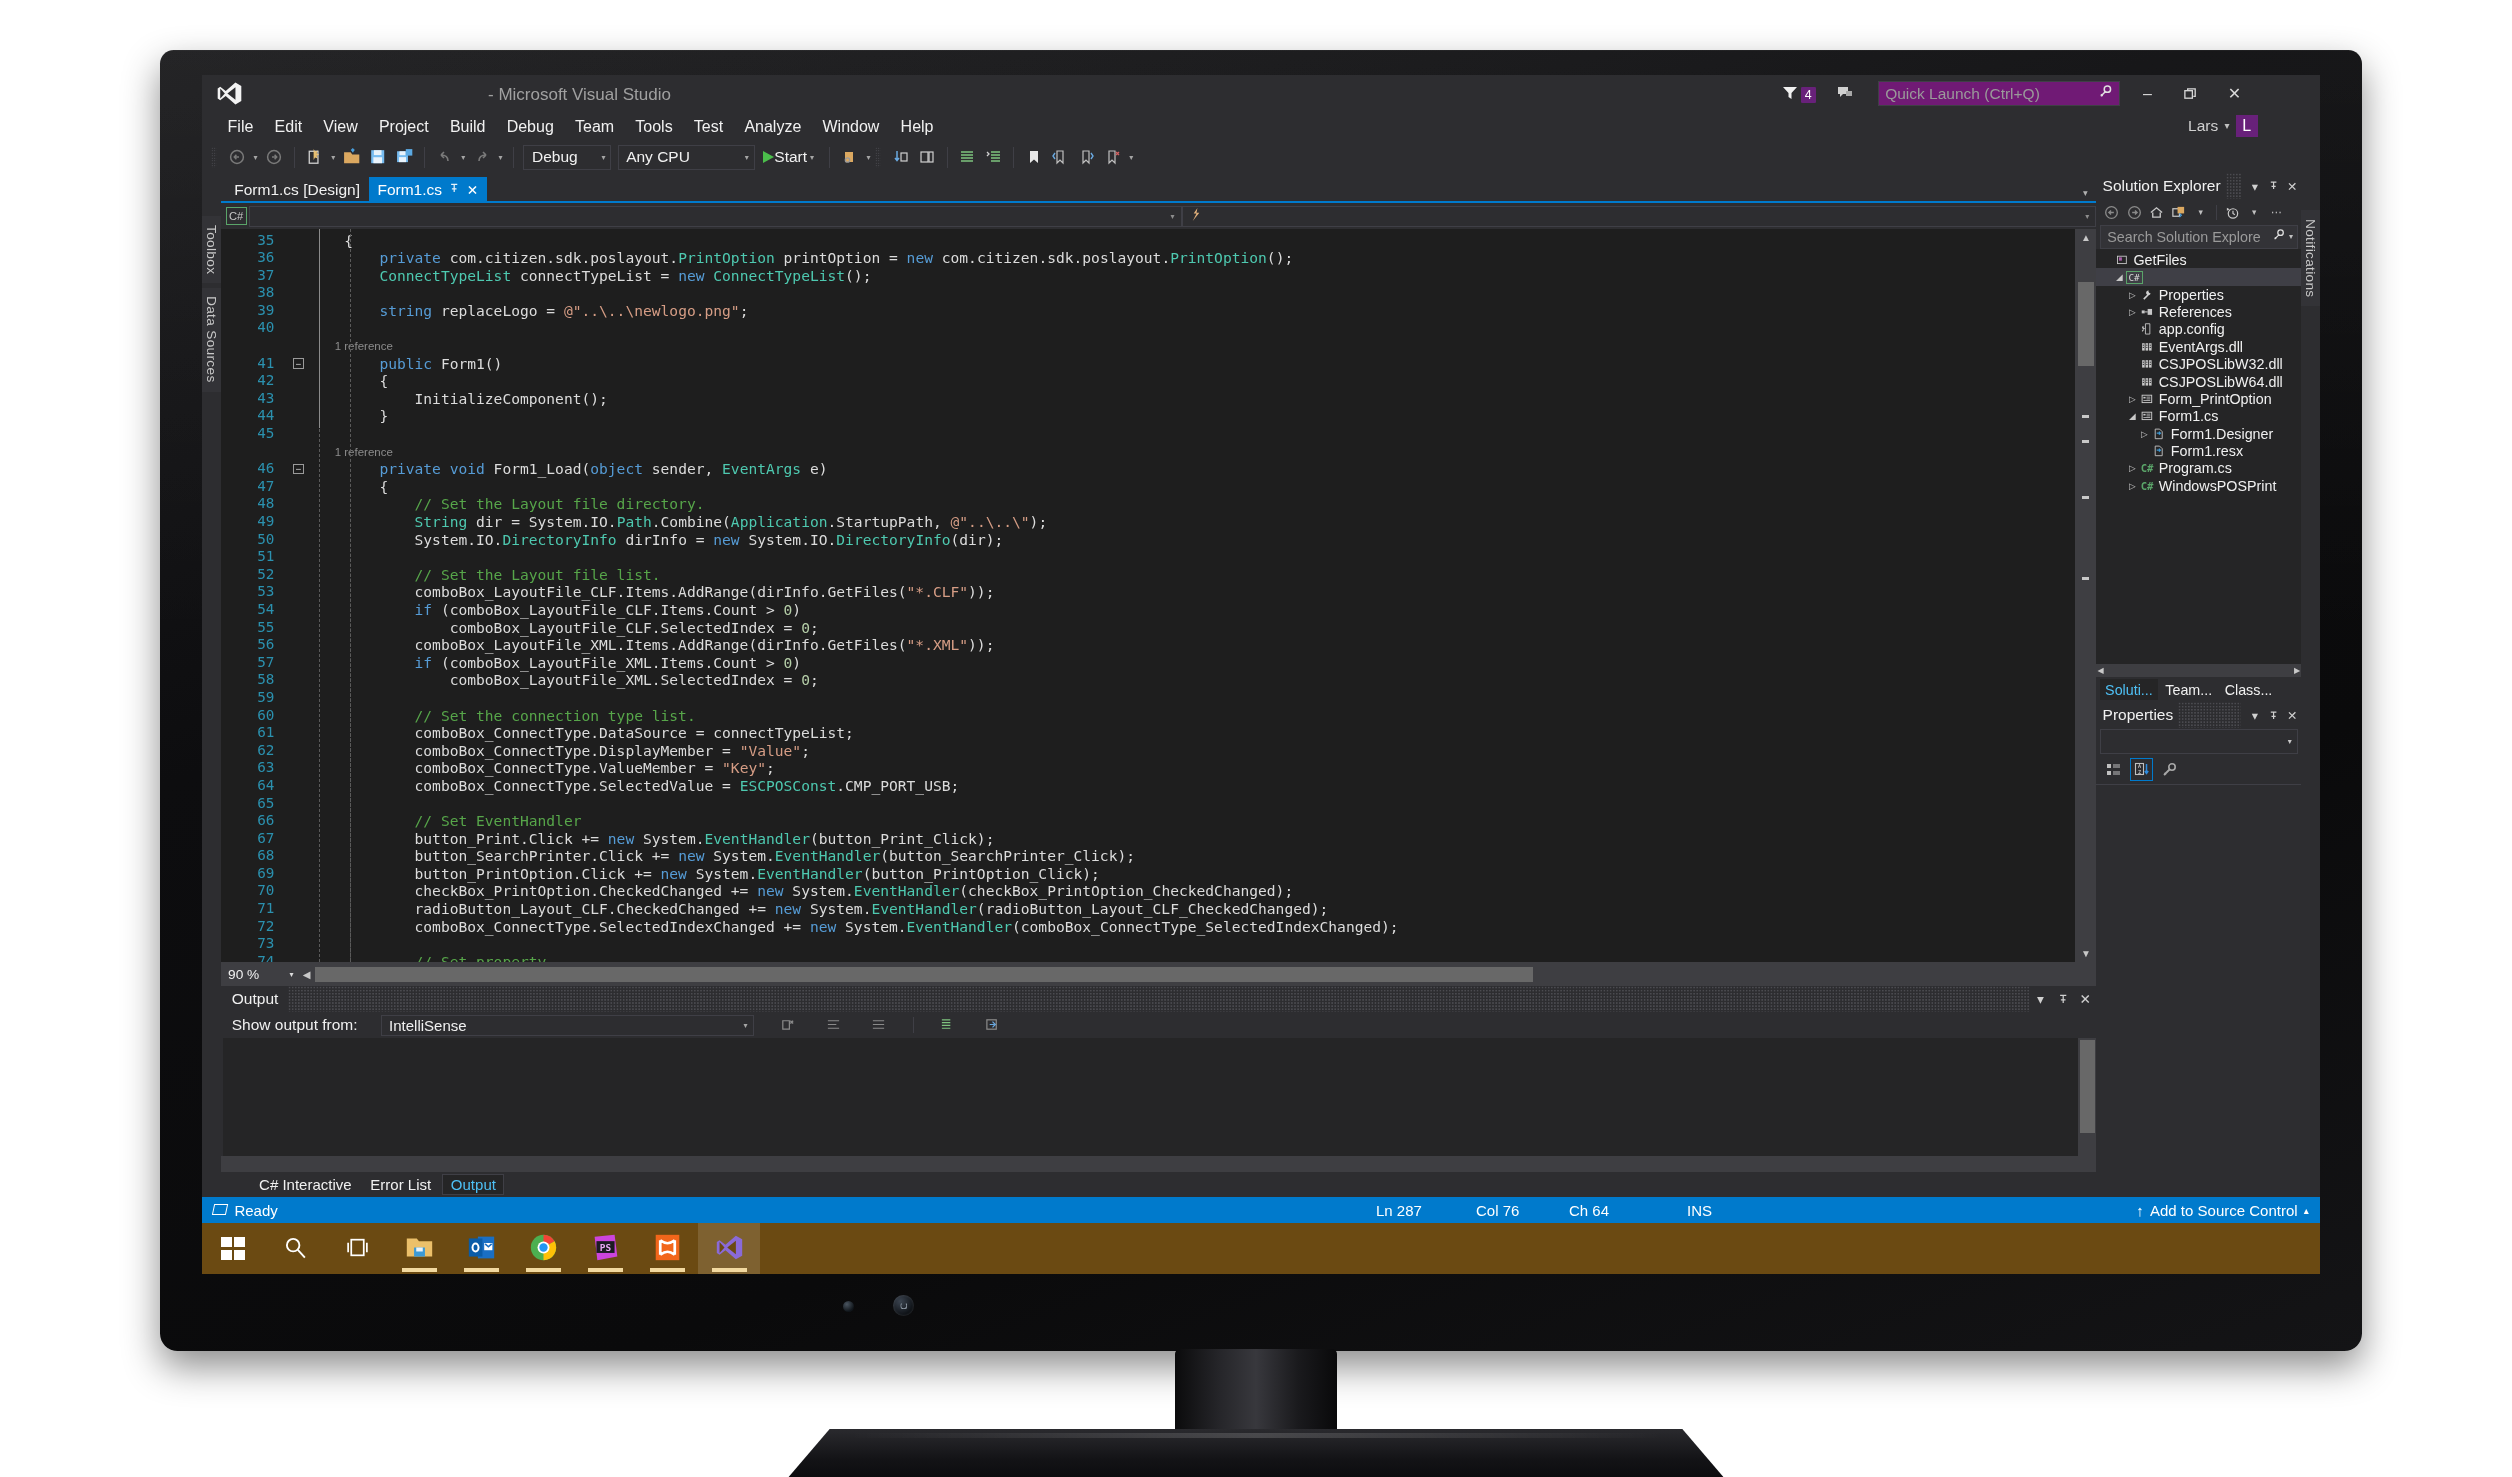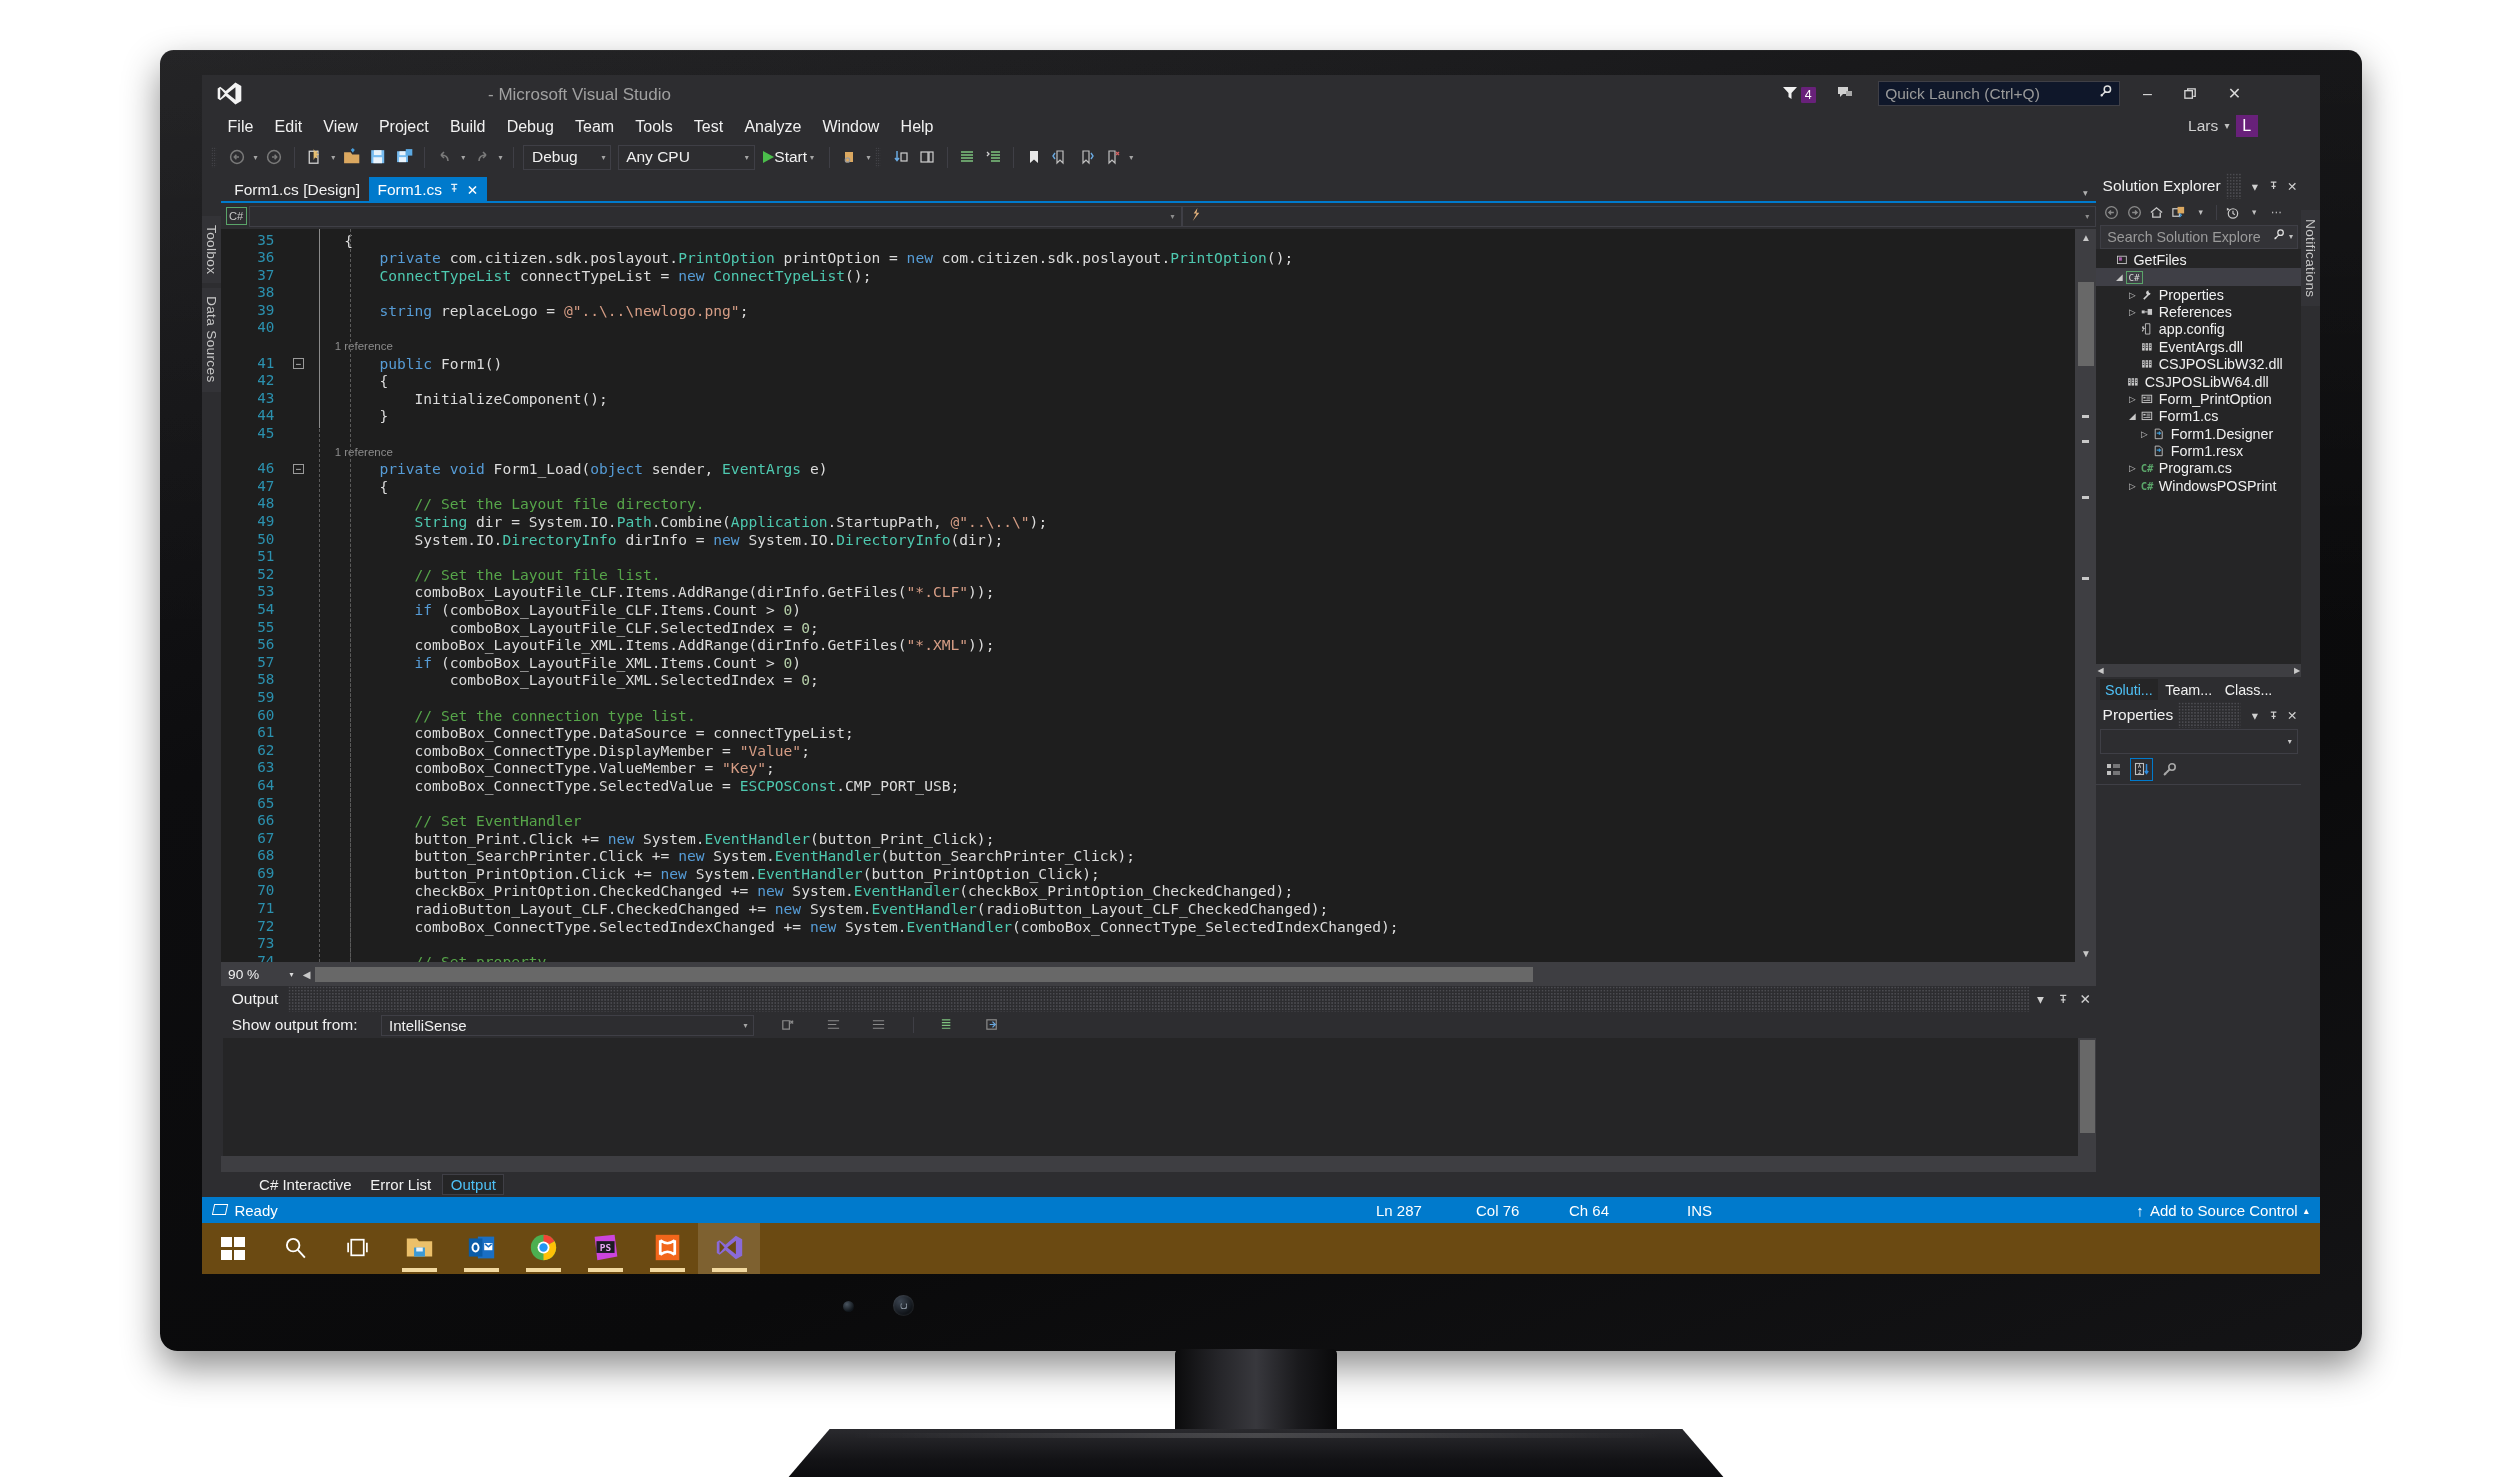--- a/index.html
+++ b/index.html
@@ -72,21 +72,21 @@
   }
 
   
   #title-bar {
     height:37px; display:flex; align-items:center; padding:0 6.2px;
     background:#2d2d30; position:relative; flex:0 0 37px;
   }
   #vs-logo { width:27px; height:27px; position:relative; margin:0 8.7px 0 7.5px; }
   .quick-launch-box {
     position:absolute; right:200px; top:6.2px; width:242px; height:25px;
-    border:0.6px solid #3f3f46; background:#0f172a;
+    border:0.6px solid #3f3f46; background:#701a75;
     display:flex; align-items:center; padding:0 6.2px; color:#9a9a9a; font-size:15.5px;
   }
   .ql-text { flex:1; color:#9a9a9a; }
   .win-btn { position:absolute; top:6.2px; width:37px; height:25px;
     display:flex; align-items:center; justify-content:center; color:#d8d8d8; font-size:16px; }
   #btn-min { right:154px; } #btn-max { right:111px; } #btn-close { right:67px; }
   #notif-funnel { position:absolute; right:504px; top:10px; display:flex; align-items:center; gap:2.5px; }
   #notif-badge { background:#68217a; color:#fff; font-size:12.4px; padding:0.6px 4.3px; border-radius:1.2px; }
   #feedback-icon { position:absolute; right:467px; top:10px; color:#d0d0d0; font-size:16px;}
   #title-text { position:absolute; left:286px; top:10px; color:#a0a0a0; font-size:17px; }
@@ -805,21 +805,21 @@
                         <rect x="2.4" y="8" width="1.6" height="1.4"></rect>
                         <rect x="7.1" y="5" width="1.6" height="1.4"></rect>
                         <rect x="7.1" y="8" width="1.6" height="1.4"></rect>
                         <rect x="11.8" y="5" width="1.6" height="1.4"></rect>
                         <rect x="11.8" y="8" width="1.6" height="1.4"></rect>
                       </g>
                     </svg>
                   </span>
                   <span>CSJPOSLibW32.dll</span>
                 </div>
-                <div class="tree-row" style="padding-left: 15px;">
+                <div class="tree-row" style="padding-left: 29px;">
                   <span class="tw"></span>
                   <span class="ticon">
                     <svg width="11.8" height="11.8" viewBox="0 0 16 16">
                       <g fill="#c8c8c8">
                         <rect x="1.5" y="3" width="3.5" height="10"></rect>
                         <rect x="6.2" y="3" width="3.5" height="10"></rect>
                         <rect x="10.9" y="3" width="3.5" height="10"></rect>
                       </g>
                       <g fill="#2d2d30">
                         <rect x="2.4" y="5" width="1.6" height="1.4"></rect>

